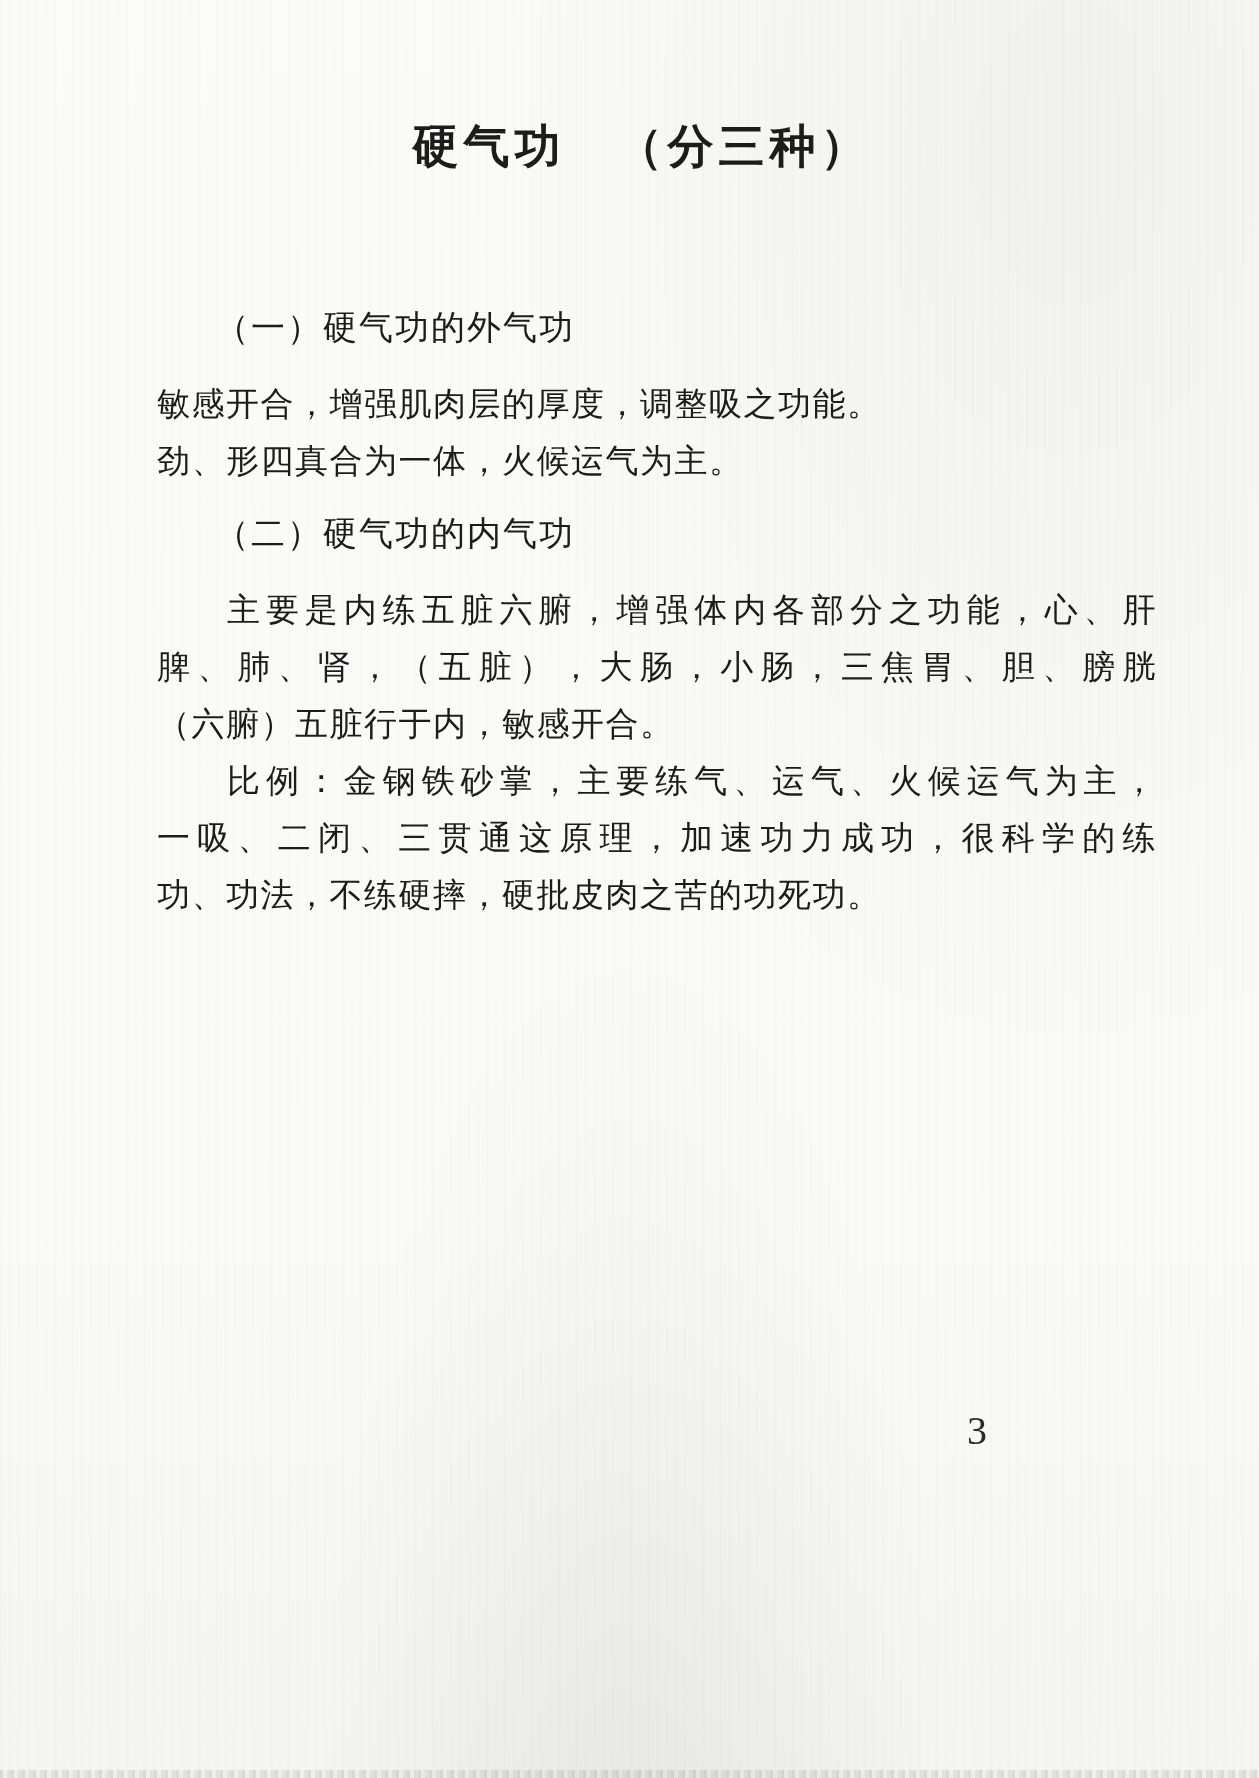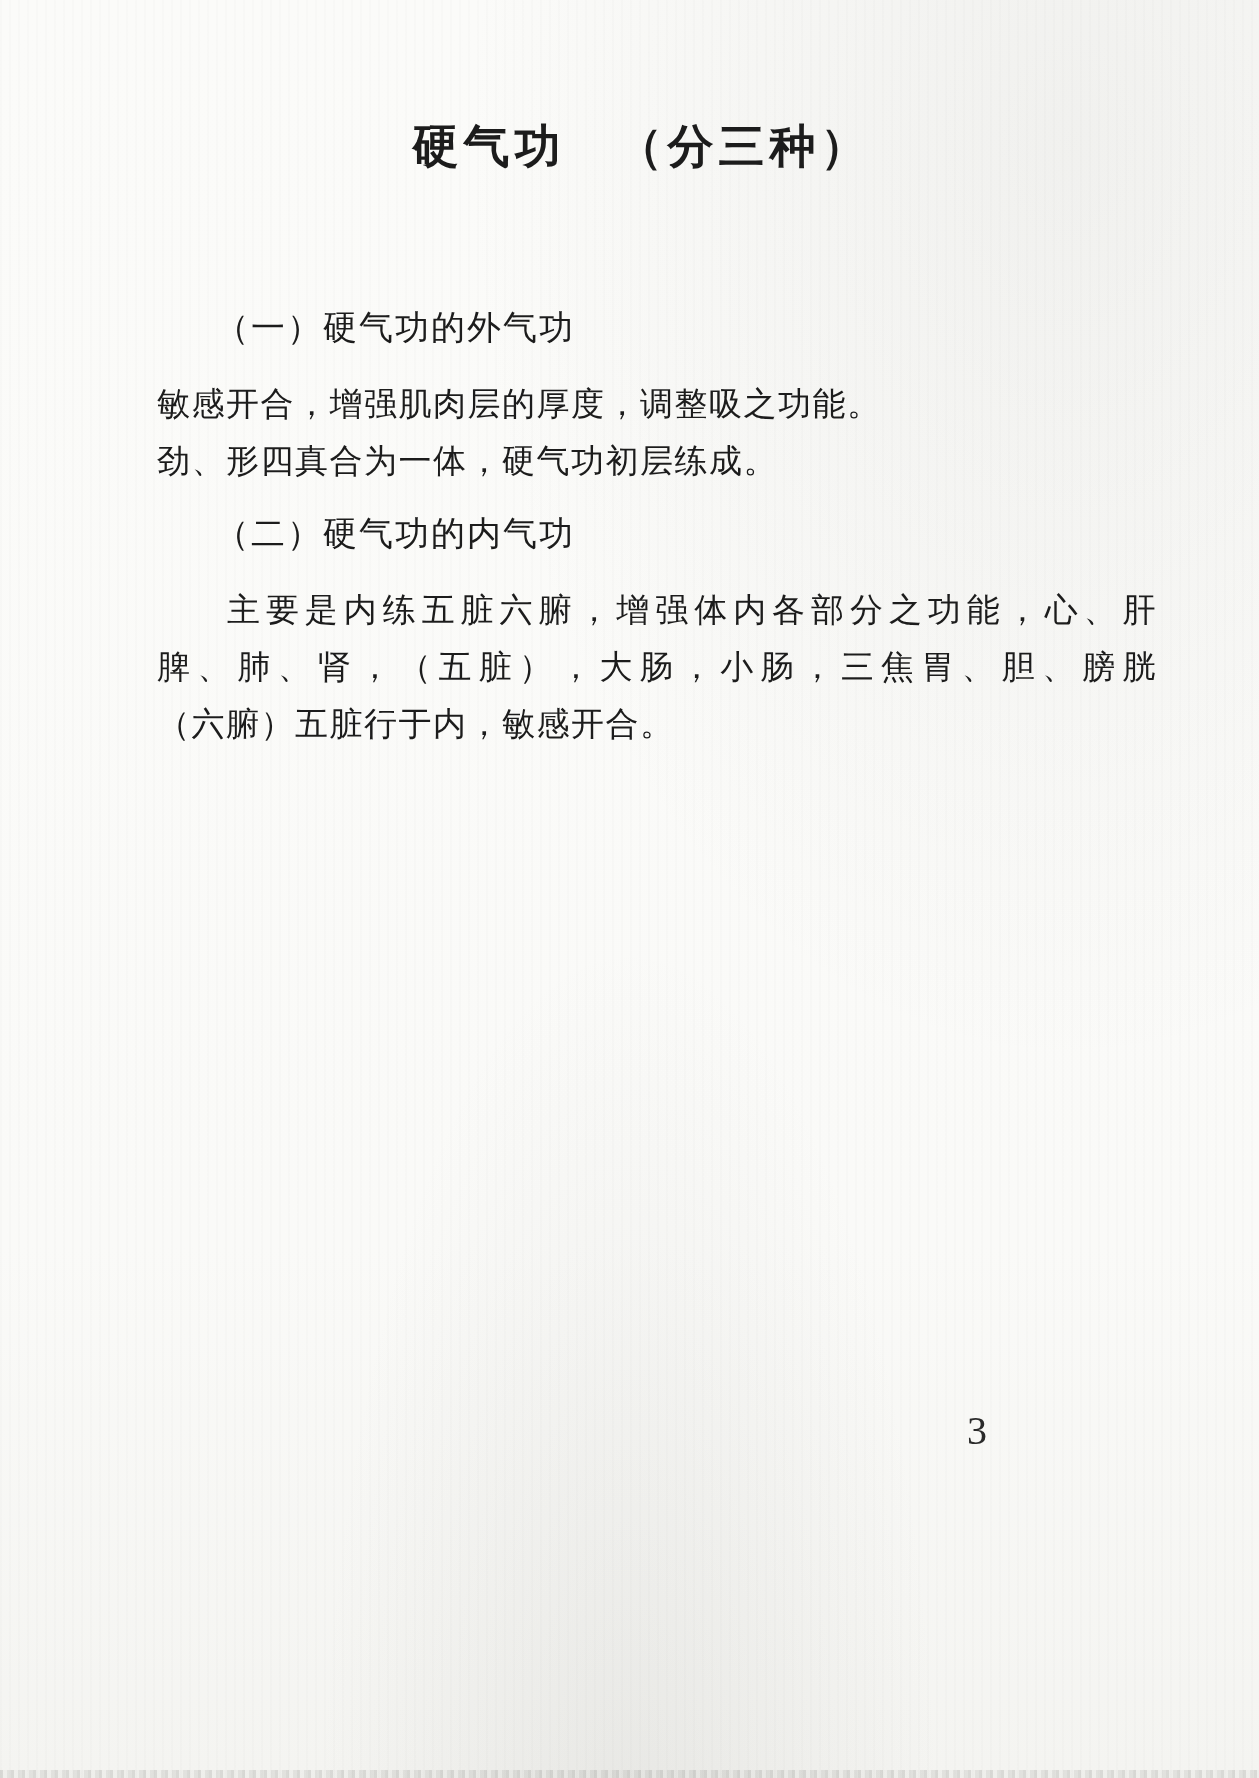--- a/index.html
+++ b/index.html
@@ -101,34 +101,39 @@
   <h1 class="doc-title">硬气功　（分三种）</h1>
 
   <div class="section">
     <div class="section-heading">（一）硬气功的外气功</div>
 
     <div class="para">
       <div class="line">敏感开合，增强肌肉层的厚度，调整吸之功能。</div>
     </div>
 
     <div class="para">
-      <div class="line">劲、形四真合为一体，硬气功初层练成。</div>
+      <div class="line">劲、形四真合为一体，火候运气为主。</div>
     </div>
 
   </div>
 
   <div class="section">
     <div class="section-heading">（二）硬气功的内气功</div>
 
     <div class="para">
       <div class="line indent fill">主要是内练五脏六腑，增强体内各部分之功能，心、肝</div>
       <div class="line fill">脾、肺、肾，（五脏），大肠，小肠，三焦胃、胆、膀胱</div>
       <div class="line">（六腑）五脏行于内，敏感开合。</div>
     </div>
   </div>
 
   <div class="section">
 
+    <div class="para">
+      <div class="line indent fill">比例：金钢铁砂掌，主要练气、运气、火候运气为主，</div>
+      <div class="line fill">一吸、二闭、三贯通这原理，加速功力成功，很科学的练</div>
+      <div class="line">功、功法，不练硬摔，硬批皮肉之苦的功死功。</div>
+    </div>
   </div>
 
   <div class="page-number">3</div>
 
 </div>
 
 </body></html>

